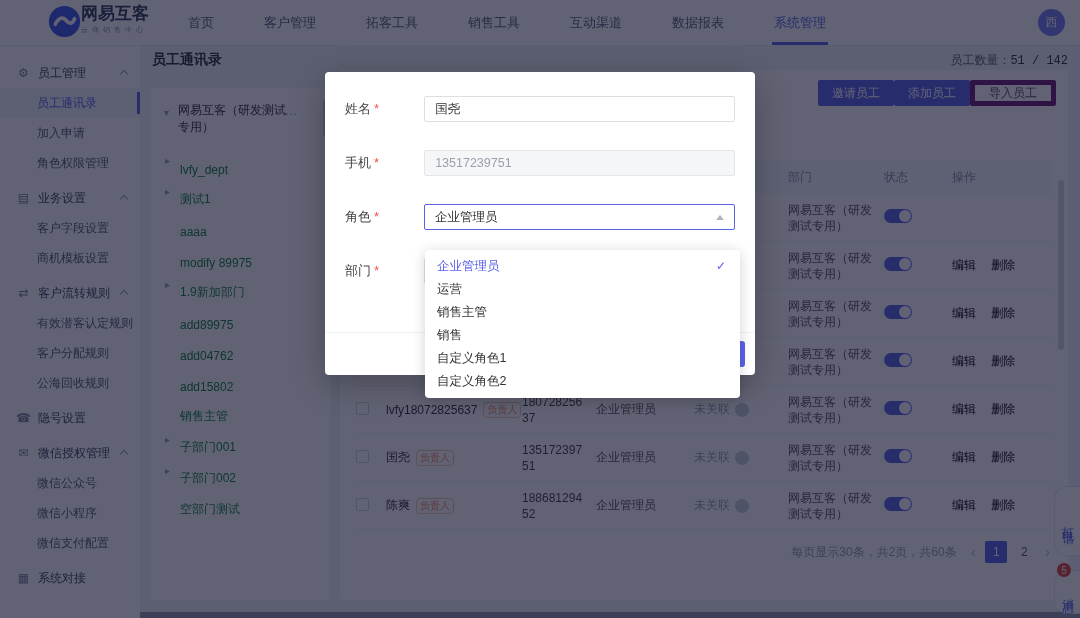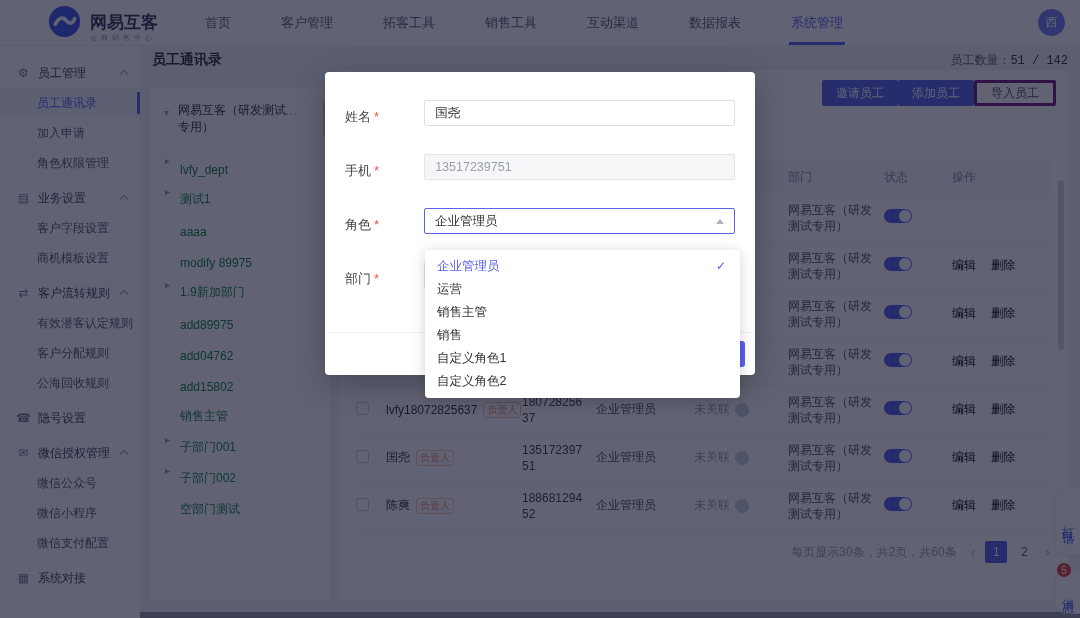--- a/index.html
+++ b/index.html
@@ -1,25 +1,25 @@
 <!DOCTYPE html>
 <html><head>
 <meta charset="utf-8">
 <style>
   * { margin:0; padding:0; box-sizing:border-box; }
   html,body { width:1080px; height:618px; overflow:hidden; font-family:"Liberation Sans", sans-serif; }
   .app { position:relative; width:1080px; height:618px; background:#f1f2f7; }
 
   
   .navbar { position:absolute; left:0; top:0; width:1080px; height:45px; background:#fff; box-shadow:0 1px 0 #ececf2; z-index:10; }
-  .brand { position:absolute; left:48px; top:5px; display:flex; align-items:flex-end; gap:9px; }
+  .brand { position:absolute; left:48px; top:5px; display:flex; align-items:flex-start; }
   .brand-text { display:flex; flex-direction:column; line-height:1.1; }
   .brand-name { font-size:17px; font-weight:700; color:#333a56; }
   .brand-tagline { font-size:7px; letter-spacing:4px; color:#8a8fa8; margin-top:2px; }
-  .nav-items { position:absolute; left:193px; top:0; height:45px; display:flex; align-items:stretch; gap:26px; }
+  .nav-items { position:absolute; left:176px; top:0; height:45px; display:flex; align-items:stretch; gap:26px; }
   .nav-item { display:flex; align-items:center; padding:0 12px; font-size:13px; color:#5a5e72; position:relative; cursor:pointer; }
   .nav-item.active { color:#5a62e8; }
   .nav-item.active::after { content:""; position:absolute; left:10px; right:10px; bottom:0; height:3px; background:#5a62e8; }
   .avatar { position:absolute; right:15px; top:9px; width:27px; height:27px; border-radius:50%; background:#7a7ff2; color:#fff; font-size:12px; display:flex; align-items:center; justify-content:center; }
 
   
   .sidebar { position:absolute; left:0; top:45px; width:140px; height:573px; background:#fff; padding-top:8px; z-index:5; }
   .side-item { position:relative; height:30px; display:flex; align-items:center; font-size:12px; color:#555a6e; cursor:pointer; padding-left:37px; }
   .side-item.group { padding-left:16px; margin-top:5px; color:#3c4258; }
   .side-icon { width:15px; margin-right:7px; font-size:12px; color:#7a7f96; text-align:center; }
@@ -43,21 +43,21 @@
   .tree-items { margin-top:6px; }
   .tree-item { position:relative; height:31px; display:flex; align-items:flex-end; font-size:12px; color:#15803d; padding-left:16px; cursor:pointer; }
   .tree-caret { position:absolute; left:1px; top:9px; font-size:10px; color:#9a9eb2; }
   .tree-caret::before { content:"▸"; }
 
   
   .table-card { position:absolute; left:340px; top:70px; width:728px; bottom:18px; background:#fff; border-radius:2px; }
   .toolbar { position:absolute; top:10px; right:12px; display:flex; }
   .btn { height:26px; padding:0 14px; font-size:12px; border-radius:2px; border:none; cursor:pointer; font-family:inherit; }
   .btn.primary { background:#5a62e8; color:#fff; }
-  .btn.ghost { background:#fff; color:#555; border:3px solid #701a75; }
+  .btn.ghost { background:#fff; color:#555; border:5px solid #701a75; }
   .thead, .trow { display:grid; grid-template-columns:30px 136px 74px 98px 94px 96px 68px 1fr; align-items:center; padding:0; }
   .thead { position:absolute; left:16px; right:16px; top:90px; height:34px; background:#f7f8fb; font-size:12px; color:#888c9c; }
   .tbody { position:absolute; left:16px; right:16px; top:124px; }
   .trow { height:48px; border-bottom:1px solid #f0f1f5; font-size:12px; color:#333; }
   .cell { padding-right:8px; }
   .checkbox { display:inline-block; width:13px; height:13px; border:1px solid #cfd2dc; border-radius:2px; background:#fff; cursor:pointer; }
   .name-cell { display:flex; align-items:center; gap:6px; }
   .badge { font-size:10px; color:#f08a5a; border:1px solid #f5c3a8; border-radius:4px; padding:0 3px; line-height:14px; white-space:nowrap; }
   .c-phone { word-break:break-all; line-height:16px; color:#444; }
   .c-role { color:#555; }
@@ -87,21 +87,21 @@
   
   .mask { position:absolute; inset:0; background:rgba(13,15,42,0.65); z-index:100; }
 
   
   .modal { position:absolute; left:325px; top:72px; width:430px; height:303px; background:#fff; border-radius:4px; box-shadow:0 8px 32px rgba(0,0,0,0.28); z-index:200; }
   .modal-header { position:relative; height:38px; border-bottom:1px solid #eef0f4; display:flex; align-items:center; padding:0 20px; }
   .modal-title { font-size:14px; font-weight:600; color:#333; }
   .modal-close { position:absolute; right:14px; top:10px; color:#b0b3c0; font-size:14px; cursor:pointer; }
   .modal-close::before { content:"✕"; }
   .modal-body { padding:20px 20px 0 20px; }
-  .form-row { display:flex; align-items:flex-end; margin-bottom:20px; height:34px; }
+  .form-row { display:flex; align-items:center; margin-bottom:20px; height:34px; }
   .form-label { width:80px; font-size:13px; color:#444; }
   .req { color:#f25449; margin-left:3px; }
   .form-input { width:314px; height:26px; border:1px solid #dcdfe6; border-radius:2px; padding:0 10px; font-size:12.5px; color:#333; font-family:inherit; outline:none; }
   .form-input:disabled { background:#f5f6f8; color:#9aa0ab; border-color:#e3e5ea; }
   .form-select { position:relative; width:314px; height:26px; border:1px solid #dcdfe6; border-radius:2px; padding:0 24px 0 10px; font-size:12.5px; color:#333; display:flex; align-items:center; cursor:pointer; }
   .form-select.open { border-color:#5a62e8; }
   .select-arrow { position:absolute; right:10px; top:10px; width:0; height:0; border-left:4px solid transparent; border-right:4px solid transparent; border-bottom:5px solid #b0b3c0; }
   .modal-footer { position:absolute; left:0; right:0; bottom:0; height:43px; border-top:1px solid #eef0f4; }
   .btn.confirm { position:absolute; right:10px; top:8px; height:26px; padding:0 12px; font-size:12.5px; border-radius:3px; }
 

